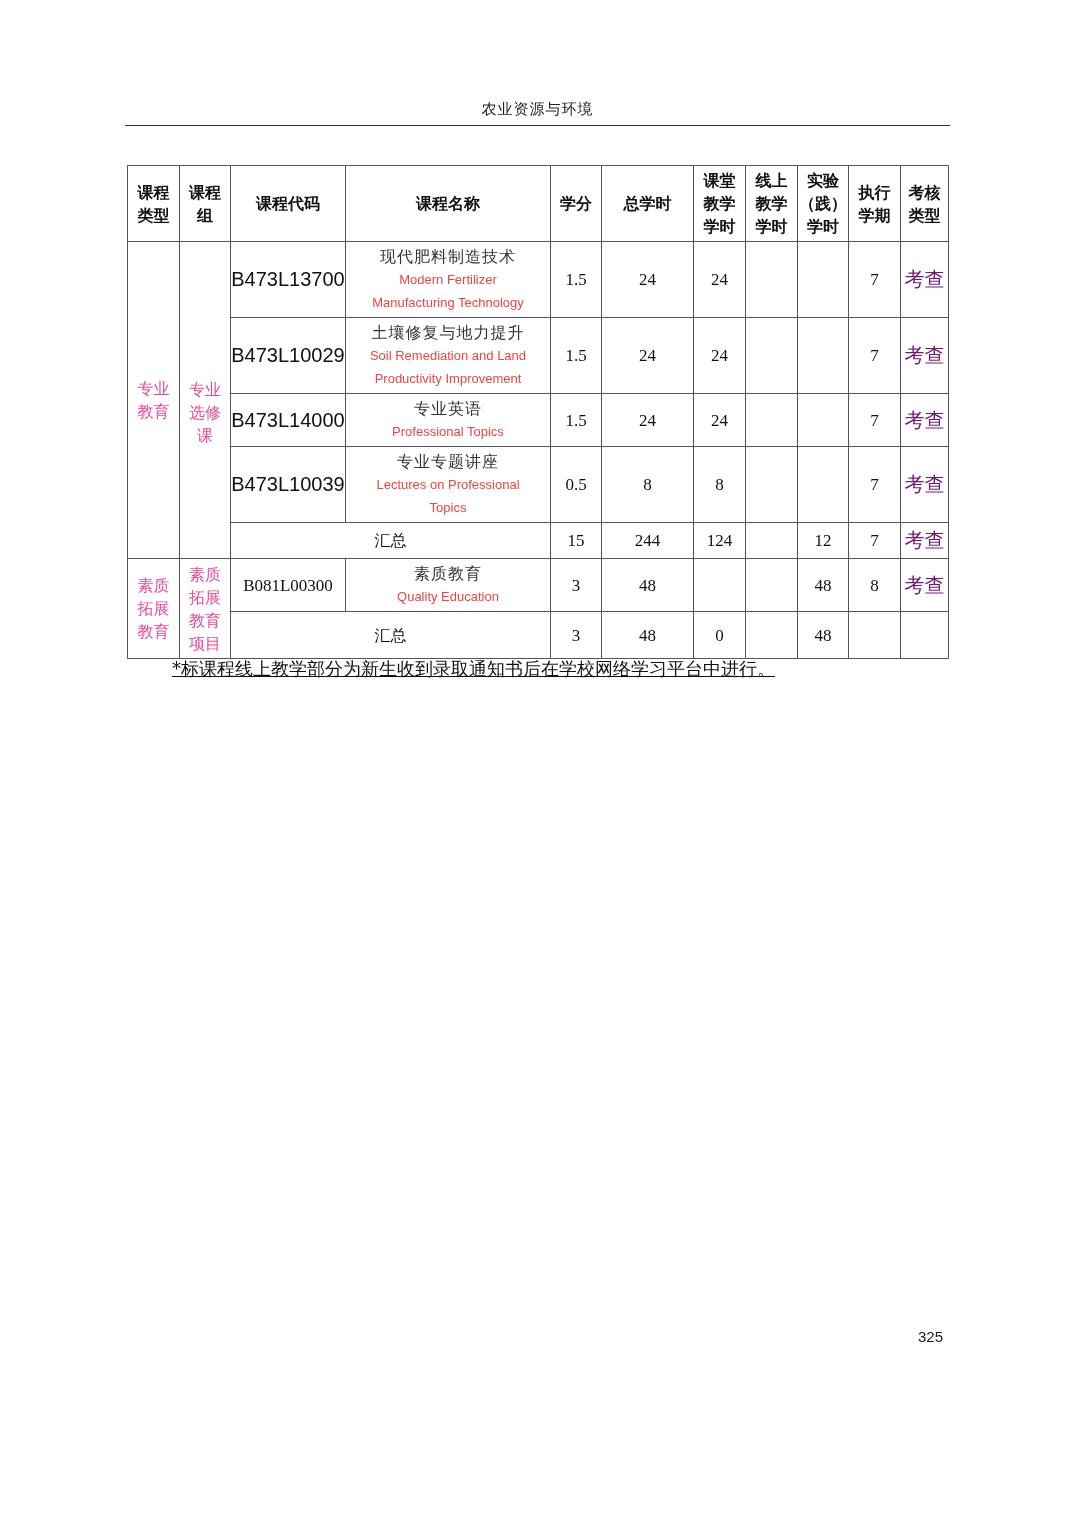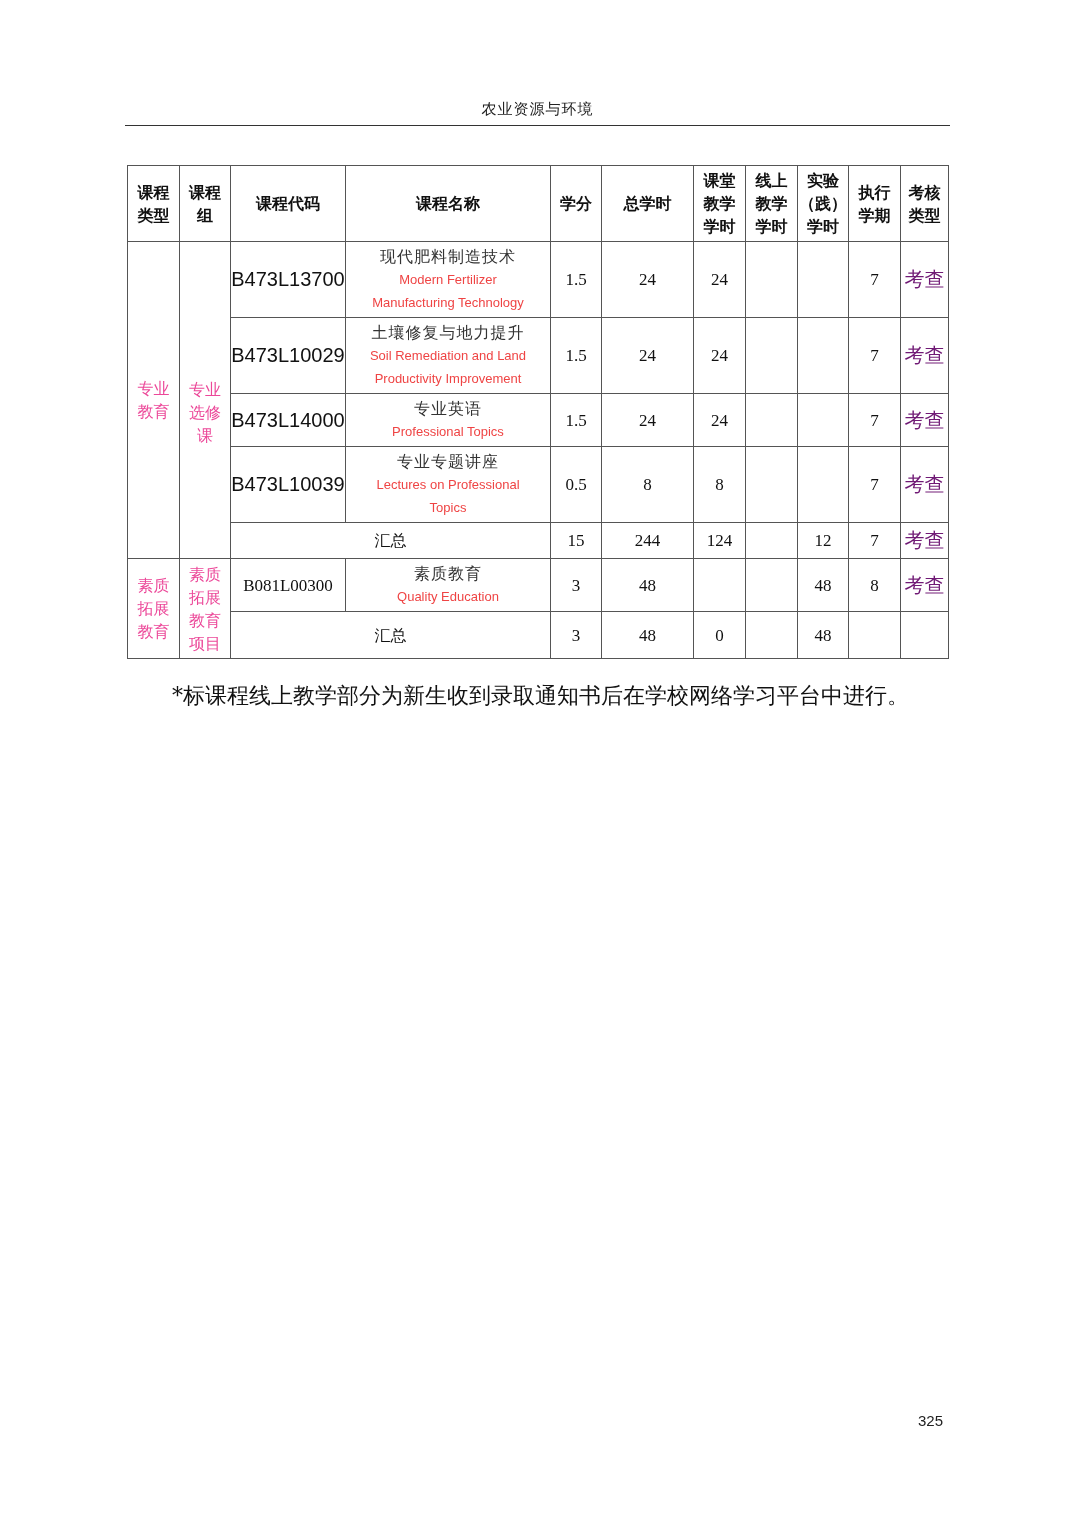--- a/index.html
+++ b/index.html
@@ -17,23 +17,23 @@
     th.hdr { font-weight: bold !important; }
     .cjk { font-family: "DejaVu Serif", serif; font-size: 20px; color: #701a75; }
     .en { font-family: "Liberation Sans", sans-serif; font-size: 13px; color: #ef4444; display: block; }
     .zh-line { font-family: "DejaVu Serif", serif; font-size: 16px; color: #333; display: block; letter-spacing: 1px; }
     .code-sans { font-family: "Liberation Sans", sans-serif; font-size: 20px; }
     .code-serif { font-family: "Liberation Serif", serif; font-size: 17px; }
     .num { font-family: "Liberation Serif", serif; font-size: 17px; }
     .num-bold { font-family: "Liberation Serif", serif; font-size: 17px; font-weight: bold; }
     .sum-label { font-family: "DejaVu Sans", sans-serif; font-size: 16px; font-weight: bold; }
     .vert { font-family: "DejaVu Serif", serif; font-size: 16px; color: #ec4899; line-height: 23px; }
-    .footnote { position: absolute; left: 172px; top: 681px; font-family: "DejaVu Serif", serif;
-                font-size: 22px; color: #111; white-space: nowrap; }
-    .page-number { position: absolute; left: 918px; top: 1412px; font-family: "Liberation Sans", sans-serif;
+    .footnote { position: absolute; left: 172px; top: 657px; font-family: "DejaVu Serif", serif;
+                font-size: 18px; color: #111; white-space: nowrap; text-decoration: underline; }
+    .page-number { position: absolute; left: 918px; top: 1328px; font-family: "Liberation Sans", sans-serif;
                    font-size: 15px; color: #222; }
   </style>
 </head>
 <body>
 
 <div class="running-header">农业资源与环境</div>
 <div class="header-rule"></div>
 
 <table class="curriculum">
   <colgroup>

